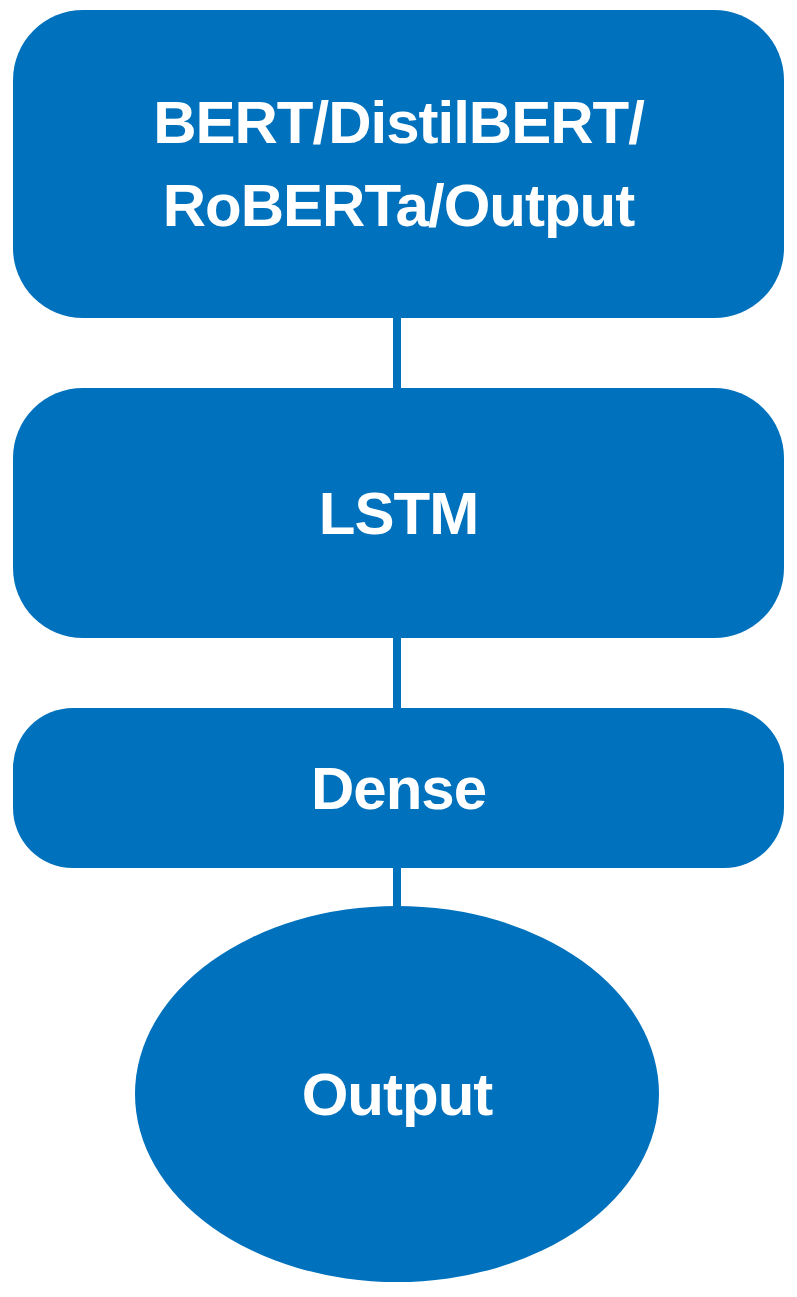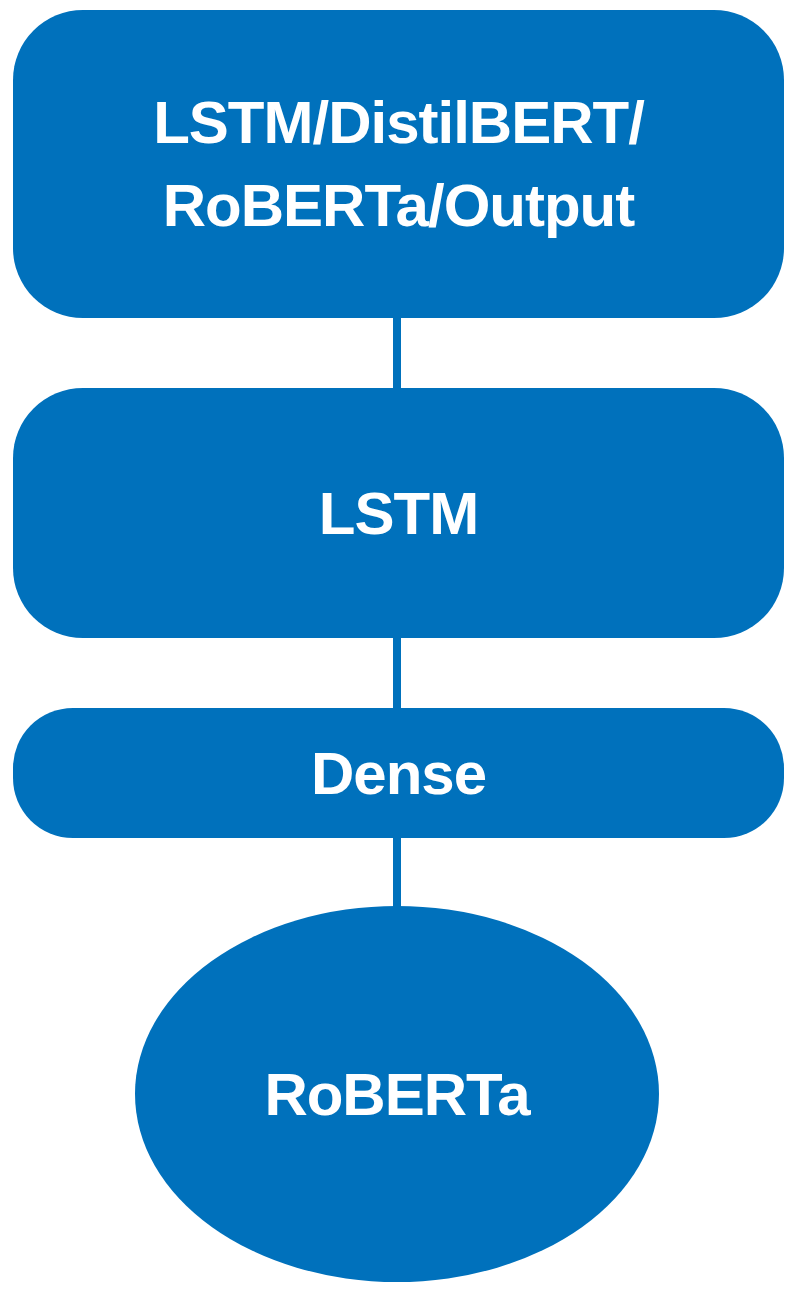--- a/index.html
+++ b/index.html
@@ -32,21 +32,21 @@
     border-radius: 70px;
     line-height: 83px;
   }
   .node-lstm {
     left: 13px; top: 388px;
     width: 771px; height: 250px;
     border-radius: 70px;
   }
   .node-dense {
     left: 13px; top: 708px;
-    width: 771px; height: 130px;
+    width: 771px; height: 160px;
     border-radius: 60px;
   }
   .node-output {
     left: 135px; top: 906px;
     width: 524px; height: 376px;
     border-radius: 50%;
   }
   .connector {
     position: absolute;
     left: 393px;
@@ -57,35 +57,35 @@
   .connector-2 { top: 638px; height: 70px; }
   .connector-3 { top: 838px; height: 70px; }
   .label-line { display: block; }
 </style>
 </head>
 <body>
 
 <div class="canvas">
 
   <div class="node node-models">
-    <span class="label-line">LSTM/DistilBERT/</span>
+    <span class="label-line">BERT/DistilBERT/</span>
     <span class="label-line">RoBERTa/Output</span>
   </div>
 
   <div class="connector connector-1"></div>
 
   <div class="node node-lstm">
     <span class="label-line">LSTM</span>
   </div>
 
   <div class="connector connector-2"></div>
 
   <div class="node node-dense">
     <span class="label-line">Dense</span>
   </div>
 
   <div class="connector connector-3"></div>
 
   <div class="node node-output">
-    <span class="label-line">RoBERTa</span>
+    <span class="label-line">Output</span>
   </div>
 
 </div>
 
 </body></html>

